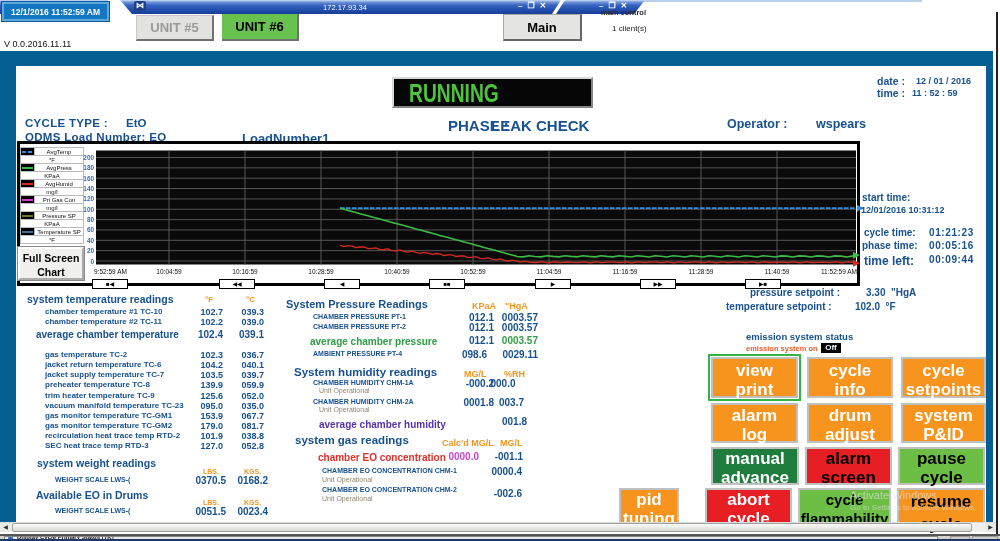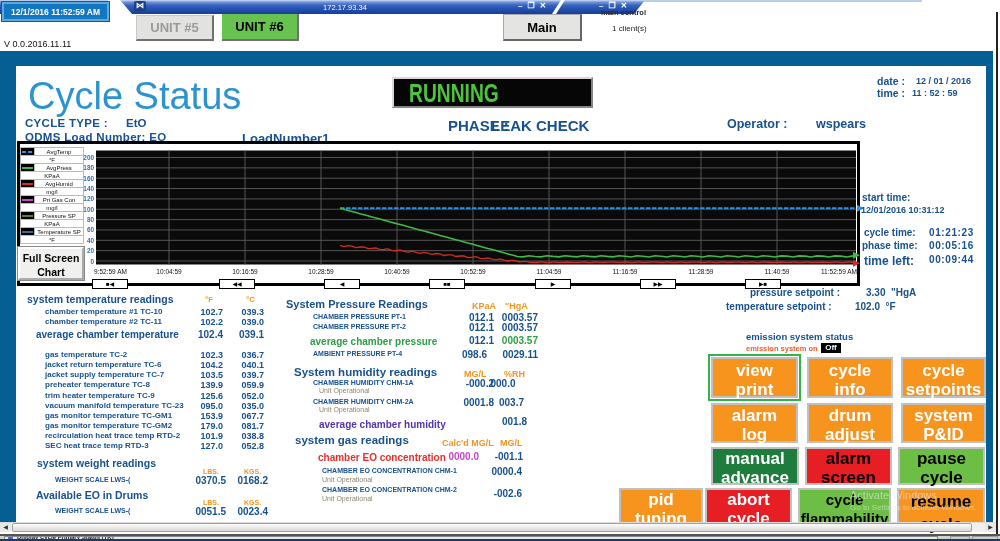--- a/index.html
+++ b/index.html
@@ -44,21 +44,20 @@
   color:#000;font-size:13px;font-weight:bold;text-align:center;line-height:25px;">UNIT #6</div>
 <div class="abs" style="left:503px;top:14px;width:79px;height:27px;background:#e4e4e2;border:1px solid #aaa;border-right:2px solid #666;border-bottom:2px solid #666;
   color:#000;font-size:13px;font-weight:bold;text-align:center;line-height:25px;">Main</div>
 <div class="abs" style="left:612px;top:24px;font-size:8px;color:#222;">1 client(s)</div>
 
 <div class="abs" style="left:0;top:51px;width:993px;height:471px;background:#065f92;"></div>
 <div class="abs" style="left:16px;top:66px;width:970px;height:456px;background:#fff;"></div>
 
 <div class="abs" style="left:996px;top:12px;width:2px;height:529px;background:#222;"></div>
 
-<div class="abs" style="left:28px;top:75px;font-size:38px;color:#2a93d0;">Cycle Status</div>
 <div class="abs navy bold" style="left:25px;top:117px;font-size:11.5px;letter-spacing:0.3px;">CYCLE TYPE :</div>
 <div class="abs navy bold" style="left:126px;top:117px;font-size:11.5px;">EtO</div>
 <div class="abs navy bold" style="left:25px;top:131px;font-size:11.5px;letter-spacing:0.3px;">ODMS Load Number: EO</div>
 <div class="abs navy bold" style="left:242px;top:131px;font-size:13px;">LoadNumber1</div>
 <div class="abs" style="left:392px;top:77px;width:201px;height:31px;background:#060606;border:2px outset #d8d8d8;
   color:#4ec43c;font-size:26px;font-weight:bold;line-height:29px;padding-left:15px;"><span style="display:inline-block;transform:scaleX(0.74);transform-origin:left;">RUNNING</span></div>
 <div class="abs navy bold" style="left:428px;top:117px;font-size:15px;margin-left:20px;">PHASE :</div>
 <div class="abs navy bold" style="left:491px;top:117px;font-size:15px;">LEAK CHECK</div>
 <div class="abs navy bold" style="left:727px;top:117px;font-size:12.5px;">Operator :</div>
 <div class="abs navy bold" style="left:816px;top:117px;font-size:12.5px;">wspears</div>
@@ -318,21 +317,21 @@
       <div class="abs" style="left:708px;top:354px;width:93px;height:47px;border:2px solid #33b44a;background:#fff;"></div>
       <div class="abs" style="left:711px;top:357px;width:87px;height:41px;background:#f7941e;border:2px solid #c0c0c0;color:#fff;font-size:17px;font-weight:bold;text-align:center;line-height:19px;padding-top:1.5px;">view<br>print</div>
       <div class="abs" style="left:807px;top:357px;width:86px;height:41px;background:#f7941e;border:2px solid #c0c0c0;color:#fff;font-size:17px;font-weight:bold;text-align:center;line-height:19px;padding-top:1.5px;">cycle<br>info</div>
       <div class="abs" style="left:901px;top:357px;width:85px;height:41px;background:#f7941e;border:2px solid #c0c0c0;color:#fff;font-size:17px;font-weight:bold;text-align:center;line-height:19px;padding-top:1.5px;">cycle<br>setpoints</div>
       <div class="abs" style="left:711px;top:403px;width:87px;height:40px;background:#f7941e;border:2px solid #c0c0c0;color:#fff;font-size:17px;font-weight:bold;text-align:center;line-height:19px;padding-top:1px;">alarm<br>log</div>
       <div class="abs" style="left:807px;top:403px;width:86px;height:40px;background:#f7941e;border:2px solid #c0c0c0;color:#fff;font-size:17px;font-weight:bold;text-align:center;line-height:19px;padding-top:1px;">drum<br>adjust</div>
       <div class="abs" style="left:901px;top:403px;width:85px;height:40px;background:#f7941e;border:2px solid #c0c0c0;color:#fff;font-size:17px;font-weight:bold;text-align:center;line-height:19px;padding-top:1px;">system<br>P&amp;ID</div>
       <div class="abs" style="left:711px;top:447px;width:88px;height:38px;background:#1e7c3c;border:2px solid #c0c0c0;color:#fff;font-size:17px;font-weight:bold;text-align:center;line-height:19px;padding-top:0px;">manual<br>advance</div>
       <div class="abs" style="left:805px;top:447px;width:87px;height:38px;background:#e81e25;border:2px solid #c0c0c0;color:#000;font-size:17px;font-weight:bold;text-align:center;line-height:19px;padding-top:0px;">alarm<br>screen</div>
       <div class="abs" style="left:898px;top:447px;width:87px;height:38px;background:#6dbe45;border:2px solid #c0c0c0;color:#000;font-size:17px;font-weight:bold;text-align:center;line-height:19px;padding-top:0px;">pause<br>cycle</div>
-      <div class="abs" style="left:619px;top:488px;width:84px;height:37px;background:#f7941e;border:2px solid #c0c0c0;color:#fff;font-size:17px;font-weight:bold;text-align:center;line-height:19px;padding-top:-0.5px;">pid<br>tuning</div>
+      <div class="abs" style="left:619px;top:488px;width:60px;height:37px;background:#f7941e;border:2px solid #c0c0c0;color:#fff;font-size:17px;font-weight:bold;text-align:center;line-height:19px;padding-top:-0.5px;">pid<br>tuning</div>
       <div class="abs" style="left:705px;top:488px;width:87px;height:37px;background:#e81e25;border:2px solid #c0c0c0;color:#fff;font-size:17px;font-weight:bold;text-align:center;line-height:19px;padding-top:-0.5px;">abort<br>cycle</div>
       <div class="abs" style="left:798px;top:488px;width:93px;height:37px;background:#6dbe45;border:2px solid #c0c0c0;color:#000;font-size:17px;font-weight:bold;text-align:center;line-height:19px;padding-top:-0.5px;font-size:15px;">cycle<br>flammability</div>
       <div class="abs" style="left:897px;top:488px;width:88px;height:37px;background:#f7941e;border:2px solid #c0c0c0;color:#000;font-size:17px;font-weight:bold;text-align:center;line-height:23px;padding-top:-0.5px;">resume<br>cycle</div>
     </div>
 <div class="abs" style="left:850px;top:489px;font-size:11px;color:rgba(232,234,238,0.6);z-index:6;">Activate Windows</div>
 <div class="abs" style="left:850px;top:503px;font-size:8px;color:rgba(232,234,238,0.55);z-index:6;">Go to Settings to activate Windows.</div>
 
 <div class="abs" style="left:0;top:522px;width:996px;height:10px;background:#f0f0ee;border-top:1px solid #dcdcdc;"></div>
 <div class="abs" style="left:0;top:523px;width:11px;height:9px;background:#e8e8e6;color:#333;font-size:6px;text-align:center;line-height:9px;">◀</div>
 <div class="abs" style="left:985px;top:523px;width:11px;height:9px;background:#e8e8e6;color:#333;font-size:6px;text-align:center;line-height:9px;">▶</div>

